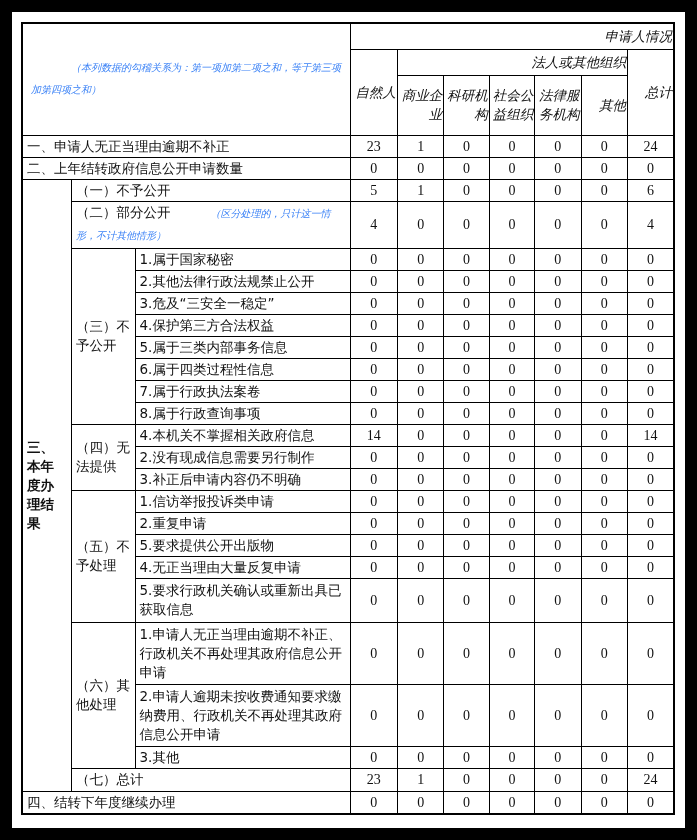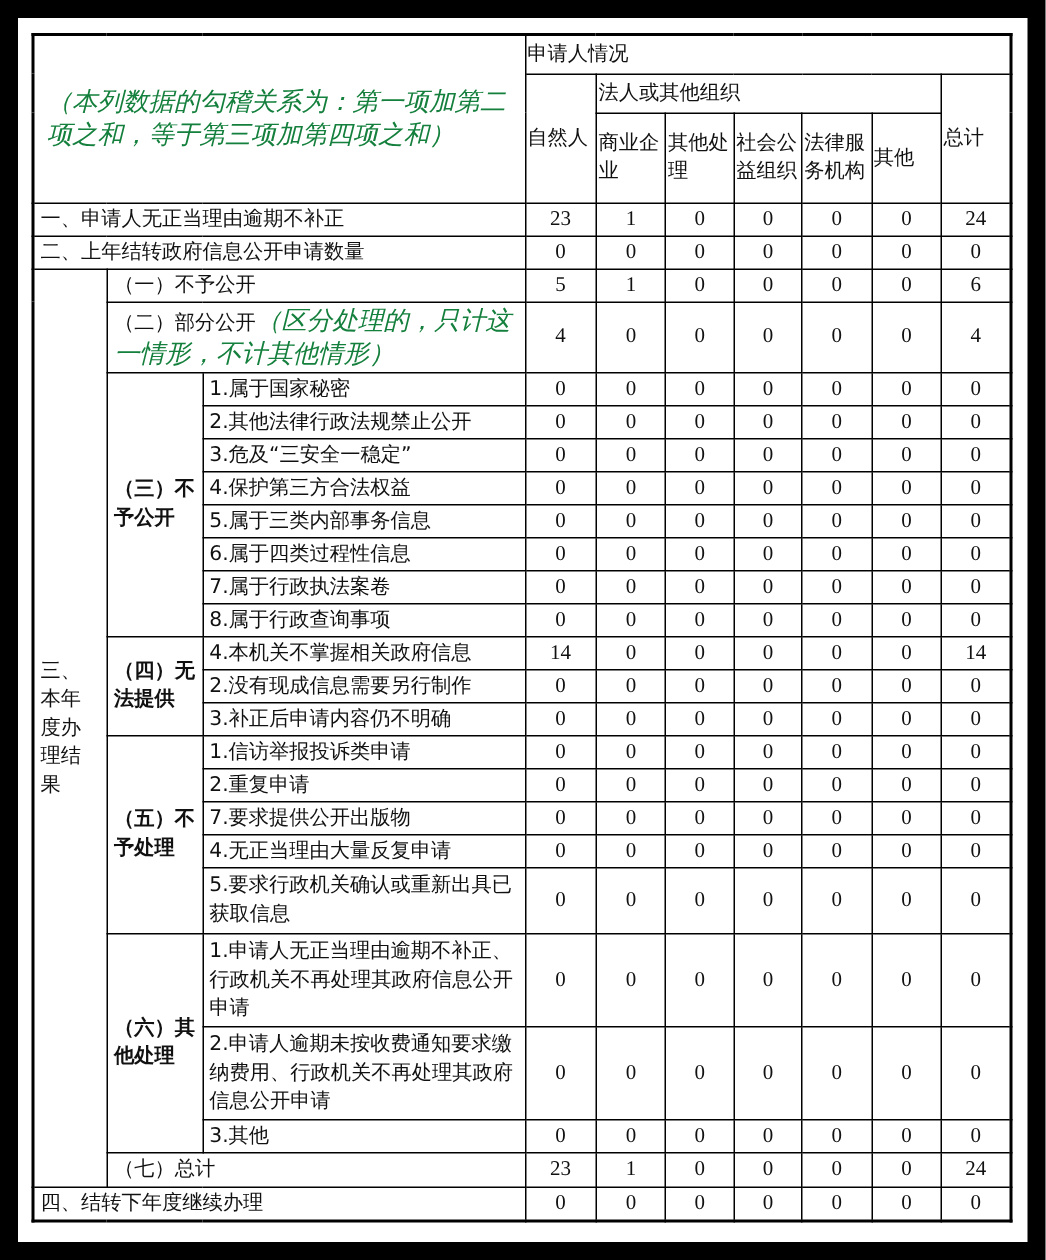--- a/index.html
+++ b/index.html
@@ -25,37 +25,38 @@
   }
   td{
     border:1px solid #000;
     padding:1px 3px;
     font-size:13.5px;
     line-height:19px;
     vertical-align:middle;
     overflow:hidden;
     word-break:break-all;
   }
-  td.hd{text-align:left;padding:1px 1px;}
+  td.hd{text-align:right;padding:1px 1px;font-style:italic;}
   td.num{
     text-align:center;
     font-family:"Liberation Serif",serif;
     font-size:14px;
     padding:0;
   }
   td.note-cell{padding:4px 8px;}
   .kai{
     font-family:"DejaVu Serif",serif;
     font-style:italic;
-    font-size:17px;
-    color:#15803d;
+    font-size:10px;
+    color:#3b82f6;
     line-height:22px;
-  }
-  td.catA{padding:2px 4px;}
-  td.catB{padding:2px 4px;font-weight:bold;}
+    margin-left:40px;
+  }
+  td.catA{padding:2px 4px;font-weight:bold;}
+  td.catB{padding:2px 4px;}
   td.item{padding:1px 4px;}
   tr.h26{height:26px;}
   tr.h60{height:60px;}
   tr.r22{height:22px;}
   tr.r20{height:20px;}
   tr.r44{height:44px;}
   tr.r62{height:62px;}
   tr.r23{height:23px;padding-left:35px;}
 </style>
 </head>
@@ -81,21 +82,21 @@
       <td class="note-cell" colspan="3" rowspan="3"><span class="kai">（本列数据的勾稽关系为：第一项加第二项之和，等于第三项加第四项之和）</span></td>
       <td class="hd" colspan="7">申请人情况</td>
     </tr>
     <tr class="h26">
       <td class="hd" rowspan="2">自然人</td>
       <td class="hd" colspan="5">法人或其他组织</td>
       <td class="hd" rowspan="2">总计</td>
     </tr>
     <tr class="h60">
       <td class="hd">商业企业</td>
-      <td class="hd">其他处理</td>
+      <td class="hd">科研机构</td>
       <td class="hd">社会公益组织</td>
       <td class="hd">法律服务机构</td>
       <td class="hd">其他</td>
     </tr>
 
     <tr class="r22">
       <td class="item" colspan="3">一、申请人无正当理由逾期不补正</td>
     <td class="num">23</td>
           <td class="num">1</td>
           <td class="num">0</td>
@@ -267,21 +268,21 @@
       <td class="item">2.重复申请</td>
     <td class="num">0</td>
           <td class="num">0</td>
           <td class="num">0</td>
           <td class="num">0</td>
           <td class="num">0</td>
           <td class="num">0</td>
           <td class="num">0</td>
         </tr>
     <tr class="r22">
-      <td class="item">7.要求提供公开出版物</td>
+      <td class="item">5.要求提供公开出版物</td>
     <td class="num">0</td>
           <td class="num">0</td>
           <td class="num">0</td>
           <td class="num">0</td>
           <td class="num">0</td>
           <td class="num">0</td>
           <td class="num">0</td>
         </tr>
     <tr class="r22">
       <td class="item">4.无正当理由大量反复申请</td>

